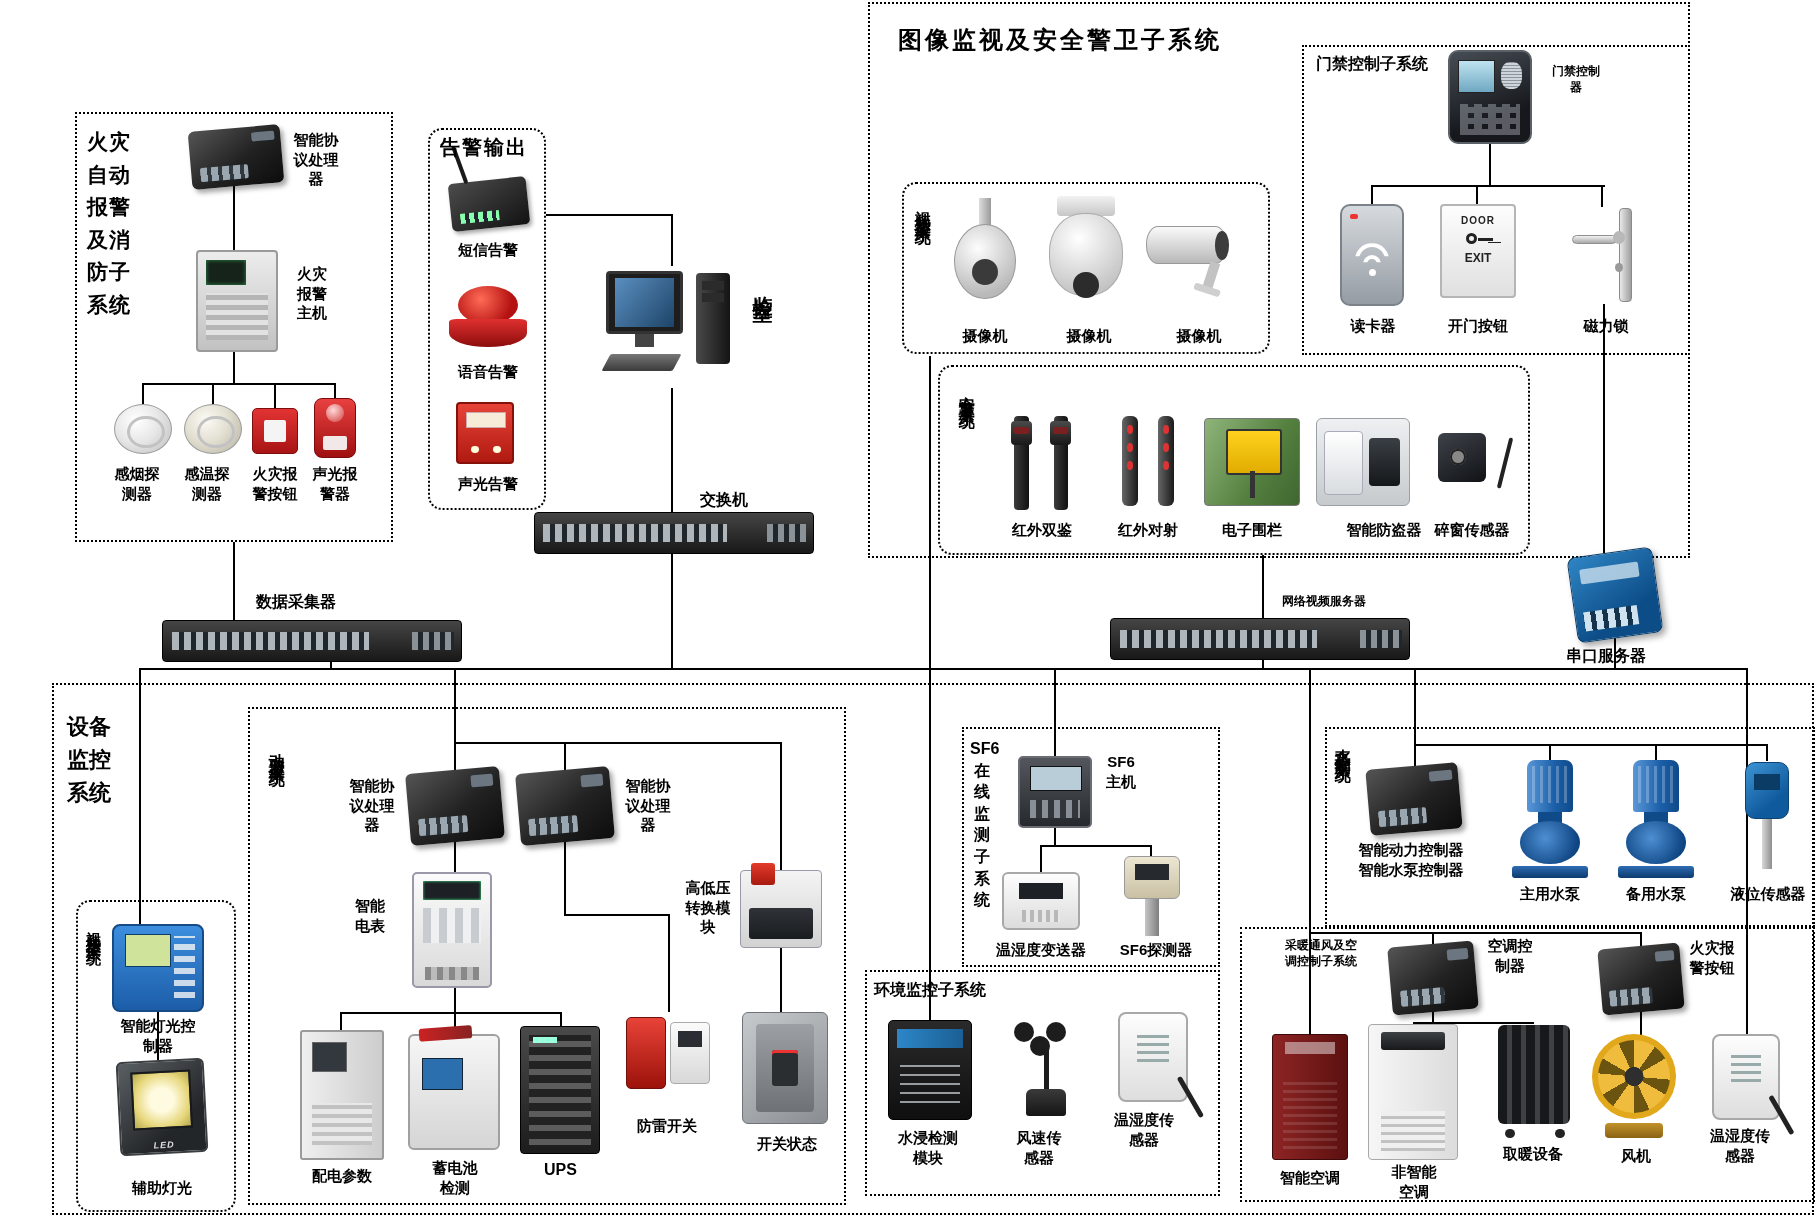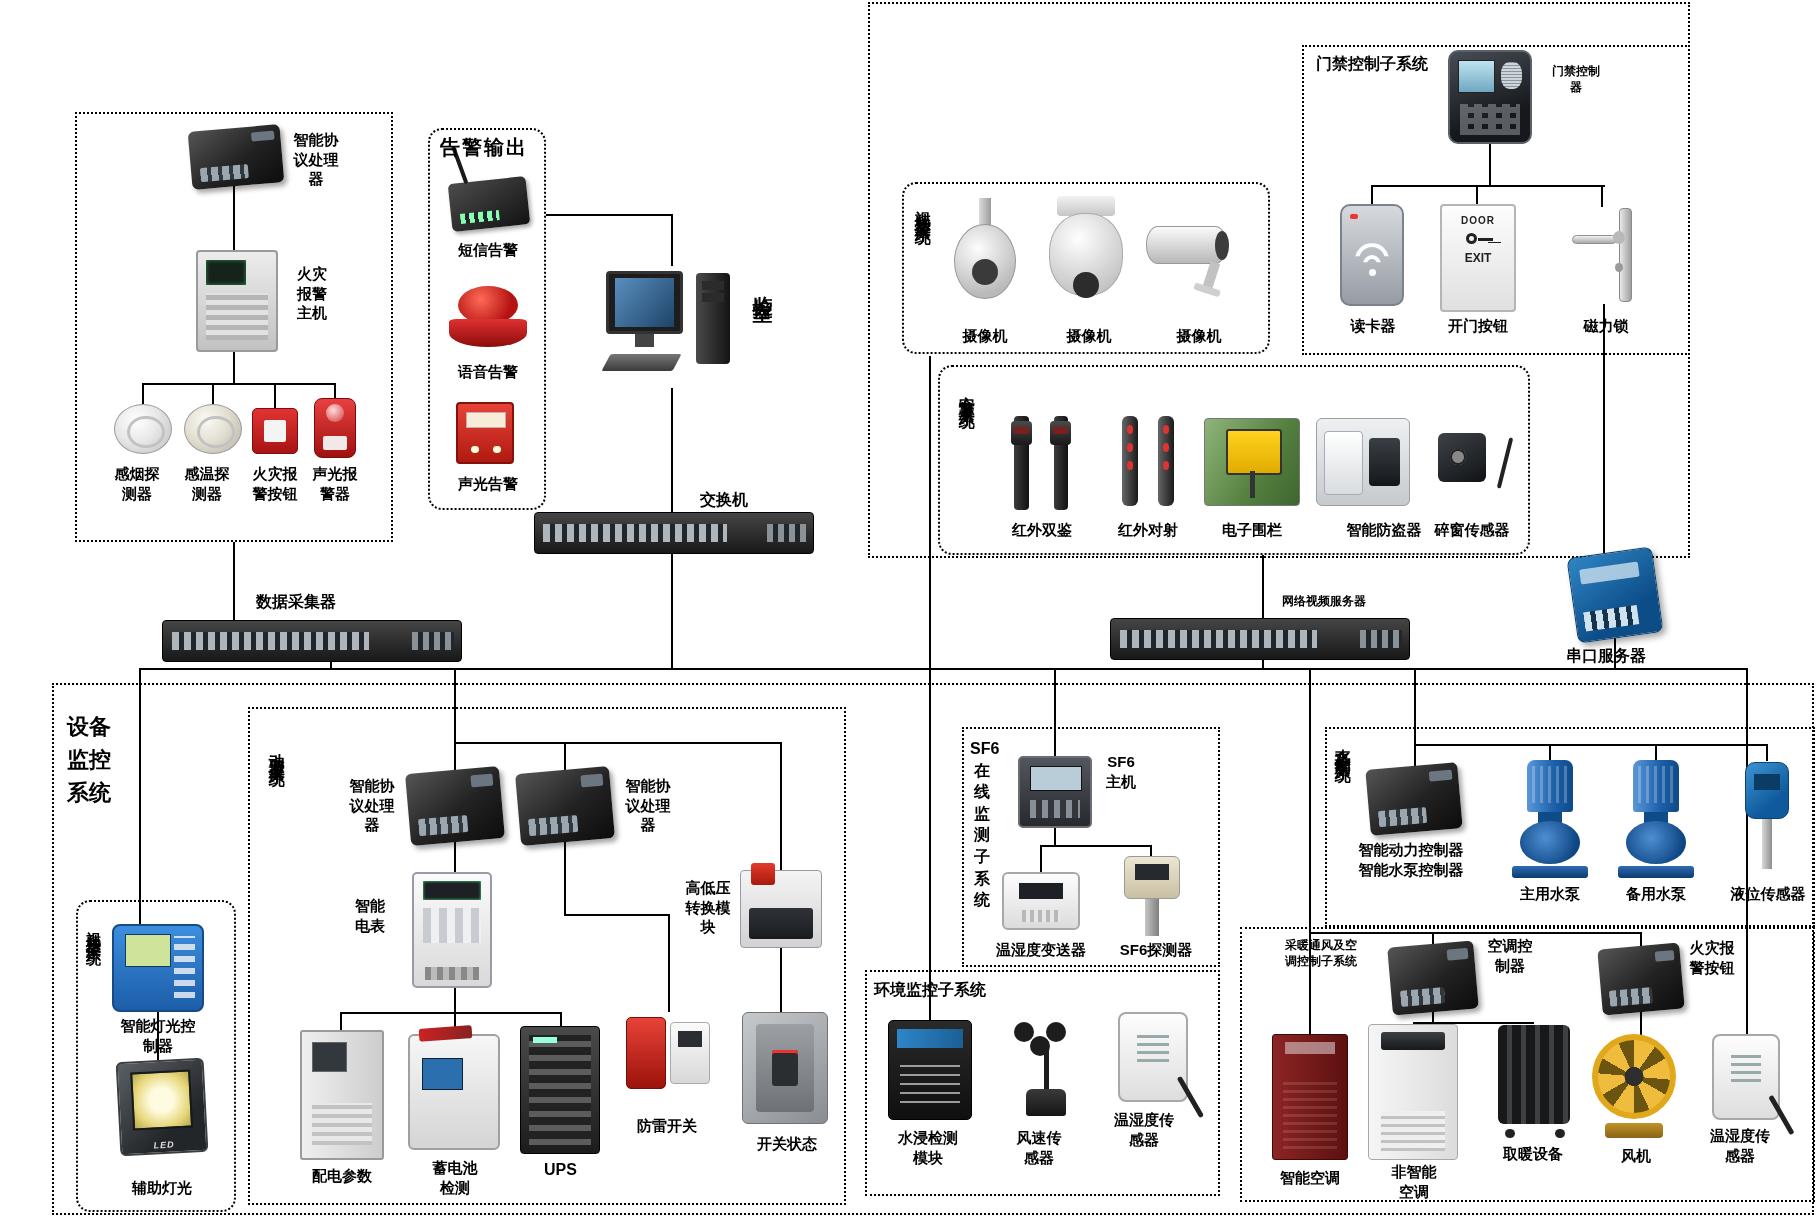--- a/index.html
+++ b/index.html
@@ -268,21 +268,21 @@
       <i class="mount"></i>
   </div>
   <div class="dev accessdev" style="left:1448px;top:50px;width:84px;height:94px">
     <i class="pad"></i>
   </div>
   <div class="dev reader" style="left:1340px;top:204px;width:64px;height:102px">
     <i class="a1"></i>
       <i class="a2"></i>
       <i class="a3"></i>
   </div>
-  <div class="dev doorbtn" style="left:1440px;top:204px;width:76px;height:108px">
+  <div class="dev doorbtn" style="left:1440px;top:204px;width:76px;height:94px">
     <span class="df1">DOOR</span>
     <i class="keyico"></i>
     <span class="df2">EXIT</span>
   </div>
   <div class="dev maglock" style="left:1566px;top:206px;width:78px;height:98px">
     <i class="plate"></i>
       <i class="lever"></i>
       <i class="rose"></i>
       <i class="kh"></i>
   </div>
@@ -352,35 +352,37 @@
   <div class="dev netbox" style="left:1600px;top:946px;width:82px;height:66px"></div>
   <div class="dev acsmart" style="left:1272px;top:1034px;width:76px;height:126px"></div>
   <div class="dev acplain" style="left:1368px;top:1024px;width:90px;height:136px"></div>
   <div class="dev heaterdev" style="left:1498px;top:1020px;width:72px;height:118px"></div>
   <div class="dev fandev" style="left:1588px;top:1034px;width:92px;height:104px">
     <i class="ring"></i>
       <i class="base"></i>
   </div>
   <div class="dev thsensor" style="left:1712px;top:1034px;width:68px;height:86px"></div>
 
+  <div class="lbl" style="left:898px;top:24px;font-size:24px;letter-spacing:3px">图像监视及安全警卫子系统</div>
   <div class="lbl" style="left:1316px;top:54px;font-size:16px">门禁控制子系统</div>
   <div class="lbl" style="left:1550px;top:64px;width:52px;font-size:12px">门禁控制器</div>
   <div class="lbl" style="left:1346px;top:316px;width:54px">读卡器</div>
   <div class="lbl" style="left:1442px;top:316px;width:72px">开门按钮</div>
   <div class="lbl" style="left:1580px;top:316px;width:52px">磁力锁</div>
   <div class="lbl vert" style="left:912px;top:198px;font-size:16px">视频监控子系统</div>
   <div class="lbl" style="left:958px;top:326px;width:54px">摄像机</div>
   <div class="lbl" style="left:1062px;top:326px;width:54px">摄像机</div>
   <div class="lbl" style="left:1172px;top:326px;width:54px">摄像机</div>
   <div class="lbl vert" style="left:956px;top:382px;font-size:16px">安全警卫子系统</div>
   <div class="lbl" style="left:1008px;top:520px;width:68px">红外双鉴</div>
   <div class="lbl" style="left:1114px;top:520px;width:68px">红外对射</div>
   <div class="lbl" style="left:1218px;top:520px;width:68px">电子围栏</div>
   <div class="lbl" style="left:1342px;top:520px;width:84px">智能防盗器</div>
   <div class="lbl" style="left:1430px;top:520px;width:84px">碎窗传感器</div>
+  <div class="lbl" style="left:86px;top:126px;width:46px;font-size:21px;line-height:1.55;letter-spacing:1px">火灾自动报警及消防子系统</div>
   <div class="lbl" style="left:290px;top:130px;width:52px">智能协议处理器</div>
   <div class="lbl" style="left:294px;top:264px;width:36px">火灾报警主机</div>
   <div class="lbl" style="left:108px;top:464px;width:58px">感烟探测器</div>
   <div class="lbl" style="left:178px;top:464px;width:58px">感温探测器</div>
   <div class="lbl" style="left:246px;top:464px;width:58px">火灾报警按钮</div>
   <div class="lbl" style="left:308px;top:464px;width:54px">声光报警器</div>
   <div class="lbl" style="left:440px;top:134px;font-size:20px;letter-spacing:2px">告警输出</div>
   <div class="lbl" style="left:452px;top:240px;width:72px">短信告警</div>
   <div class="lbl" style="left:452px;top:362px;width:72px">语音告警</div>
   <div class="lbl" style="left:452px;top:474px;width:72px">声光告警</div>

